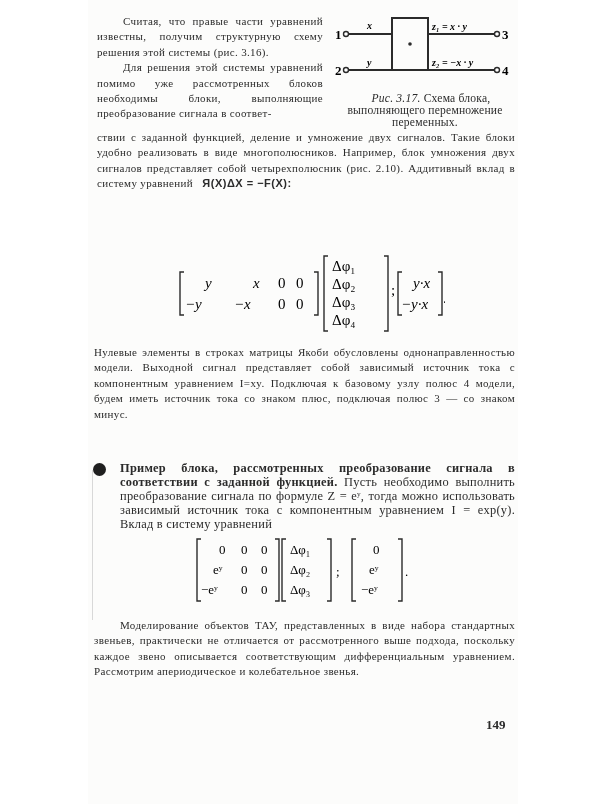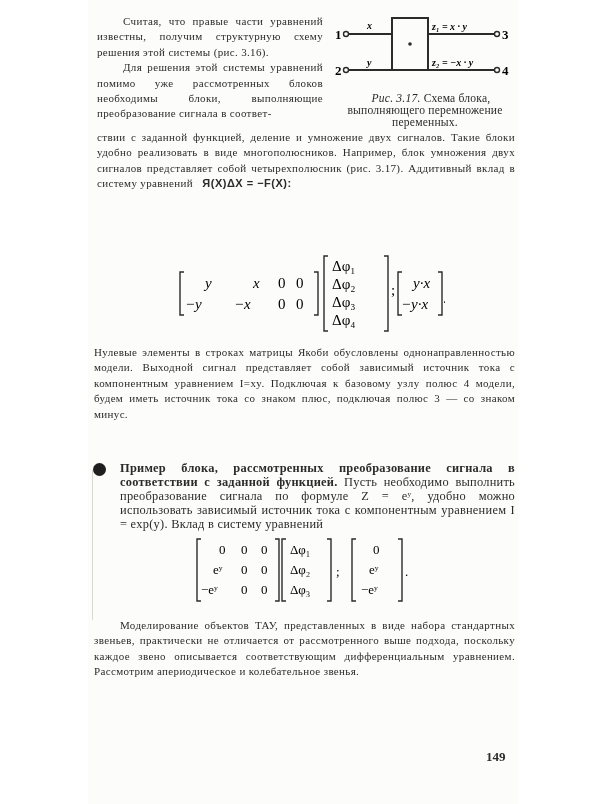--- a/index.html
+++ b/index.html
@@ -16,21 +16,21 @@
                  text-align:center; letter-spacing:0.2px; }
   .fig-caption i { font-style:italic;margin-left:12px; }
   .wide1 { left:97px; top:130px; width:418px; }
   .mat1 { position:absolute; left:175px; top:253px; width:270px; height:80px; }
   .wide2 { left:94px; top:345px; width:421px; }
   .bullet { position:absolute; left:93px; top:463px; width:13px; height:13px; border-radius:50%; background:#1f1f1f; }
   .example { left:120px; top:461px; width:395px; font-size:12.4px; line-height:14px; letter-spacing:0.25px; }
   .example b { font-weight:bold; }
   .mat2 { position:absolute; left:195px; top:536px; width:220px; height:68px; }
   .wide3 { left:94px; top:618px; width:421px; }
-  .pagenum { position:absolute; left:486px; top:717px; font-size:13px; font-weight:bold;margin-top:32px; }
+  .pagenum { position:absolute; left:486px; top:717px; font-size:13px; font-weight:bold; }
   .mi { }
   .bold-formula { font-family:"Liberation Sans","DejaVu Sans",sans-serif; font-weight:bold; letter-spacing:0.5px; }
   svg text { font-family:"Liberation Serif","DejaVu Serif",serif; }
 </style>
 </head>
 <body>
 
 <div class="page-shade"></div>
 <div class="gutter-line"></div>
 
@@ -55,21 +55,21 @@
   <text x="167" y="27" font-size="13" font-weight="bold">3</text>
   <text x="167" y="63" font-size="13" font-weight="bold">4</text>
   <text x="32" y="17" font-size="10" font-style="italic" font-weight="bold">x</text>
   <text x="32" y="54" font-size="10" font-style="italic" font-weight="bold">y</text>
   <text x="97" y="18" font-size="10" font-style="italic" font-weight="bold">z₁ = x · y</text>
   <text x="97" y="54" font-size="10" font-style="italic" font-weight="bold">z₂ = −x · y</text>
 </svg>
 <div class="fig-caption"><i>Рис. 3.17.</i><span> Схема блока, выполняющего перемножение переменных.</span></div>
 
 <div class="block wide1">
-  <p class="p"><span>ствии с заданной функцией, деление и умножение двух сигналов. Такие блоки удобно реализовать в виде многополюсников. Например, блок умножения двух сигналов представляет собой четырехполюсник (рис. 3.17). Аддитивный вклад в систему уравнений</span>&nbsp;&nbsp;&nbsp;<span class="bold-formula">Я(X)ΔX = −F(X):</span></p>
+  <p class="p"><span>ствии с заданной функцией, деление и умножение двух сигналов. Такие блоки удобно реализовать в виде многополюсников. Например, блок умножения двух сигналов представляет собой четырехполюсник (рис. 2.10). Аддитивный вклад в систему уравнений</span>&nbsp;&nbsp;&nbsp;<span class="bold-formula">Я(X)ΔX = −F(X):</span></p>
 </div>
 
 <svg class="mat1" viewBox="0 0 270 80" width="270" height="80">
   <g fill="none" stroke="#2b2b2b" stroke-width="1.4">
     <path d="M9 19 H5 V62 H9"></path>
       <path d="M139 19 H143 V62 H139"></path>
     <path d="M153 3 H149 V78 H153"></path>
       <path d="M209 3 H213 V78 H209"></path>
     <path d="M227 19 H223 V62 H227"></path>
       <path d="M263 19 H267 V62 H263"></path>
@@ -93,21 +93,21 @@
   </g>
   <text x="268" y="50" font-size="15">.</text>
 </svg>
 
 <div class="block wide2">
   <p class="p"><span>Нулевые элементы в строках матрицы Якоби обусловлены однонаправленностью модели. Выходной сигнал представляет собой зависимый источник тока с компонентным уравнением </span><span class="mi">I=xy</span><span>. Подключая к базовому узлу полюс 4 модели, будем иметь источник тока со знаком плюс, подключая полюс 3 — со знаком минус.</span></p>
 </div>
 
 <div class="bullet"></div>
 <div class="block example">
-  <b>Пример блока, рассмотренных преобразование сигнала в соответствии с заданной функцией.</b><span> Пусть необходимо выполнить преобразование сигнала по формуле </span><span class="mi">Z = eʸ</span><span>, удобно можно использовать зависимый источник тока с компонентным уравнением </span><span class="mi">I = exp(y)</span><span>. Вклад в систему уравнений</span>
+  <b>Пример блока, рассмотренных преобразование сигнала в соответствии с заданной функцией.</b><span> Пусть необходимо выполнить преобразование сигнала по формуле </span><span class="mi">Z = eʸ</span><span>, тогда можно использовать зависимый источник тока с компонентным уравнением </span><span class="mi">I = exp(y)</span><span>. Вклад в систему уравнений</span>
 </div>
 
 <svg class="mat2" viewBox="0 0 220 68" width="220" height="68">
   <g fill="none" stroke="#2b2b2b" stroke-width="1.4">
     <path d="M6 3 H2 V65 H6"></path>
       <path d="M80 3 H84 V65 H80"></path>
     <path d="M91 3 H87 V65 H91"></path>
       <path d="M132 3 H136 V65 H132"></path>
     <path d="M161 3 H157 V65 H161"></path>
       <path d="M203 3 H207 V65 H203"></path>

